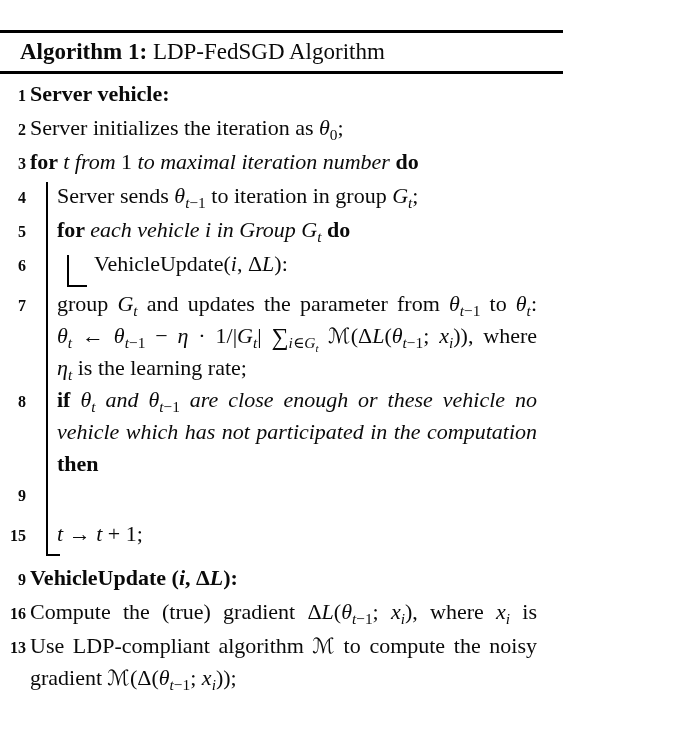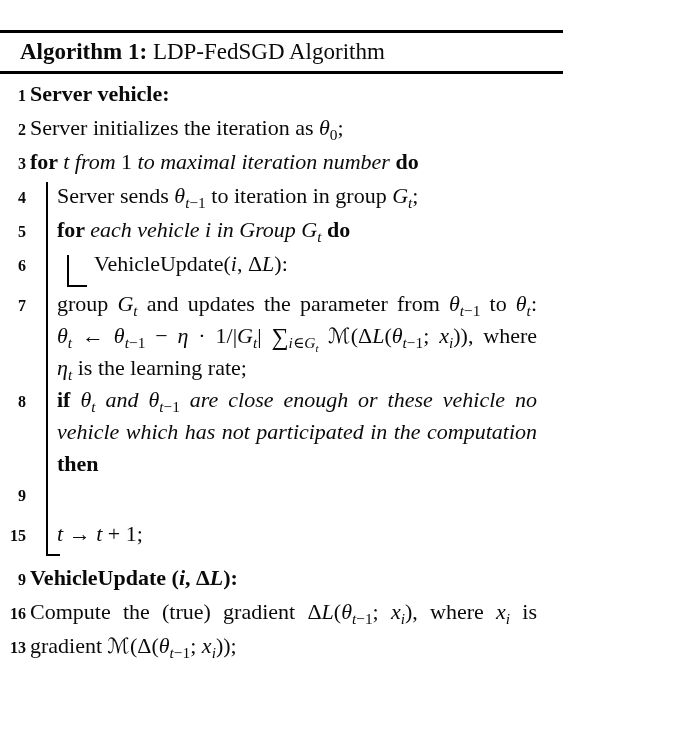--- a/index.html
+++ b/index.html
@@ -153,20 +153,21 @@
         </div>
         <div class="line">
           <span class="num">16</span>
           <div class="content">
             <div class="subline just"><span class="s-r">Compute the (true) gradient Δ</span><span class="s-i">L</span><span class="s-r">(</span><span class="s-i">θ</span><sub><span class="s-i">t</span><span class="s-r">−1</span></sub><span class="s-r">; </span><span class="s-i">x</span><sub><span class="s-i">i</span></sub><span class="s-r">), where </span><span class="s-i">x</span><sub><span class="s-i">i</span></sub><span class="s-r"> is</span></div>
           </div>
         </div>
         <div class="line">
           <span class="num">13</span>
           <div class="content">
+            <div class="subline just"><span class="s-r">Use LDP-compliant algorithm </span><span class="s-scr">ℳ</span><span class="s-r"> to compute the noisy</span></div>
             <div class="subline"><span class="s-r">gradient </span><span class="s-scr">ℳ</span><span class="s-r">(Δ(</span><span class="s-i">θ</span><sub><span class="s-i">t</span><span class="s-r">−1</span></sub><span class="s-r">; </span><span class="s-i">x</span><sub><span class="s-i">i</span></sub><span class="s-r">));</span></div>
           </div>
         </div>
       </div>
     </div>
   <div class="artifact"></div>
   <div class="rule rule-bottom"></div>
 </div>
 
 </body></html>

